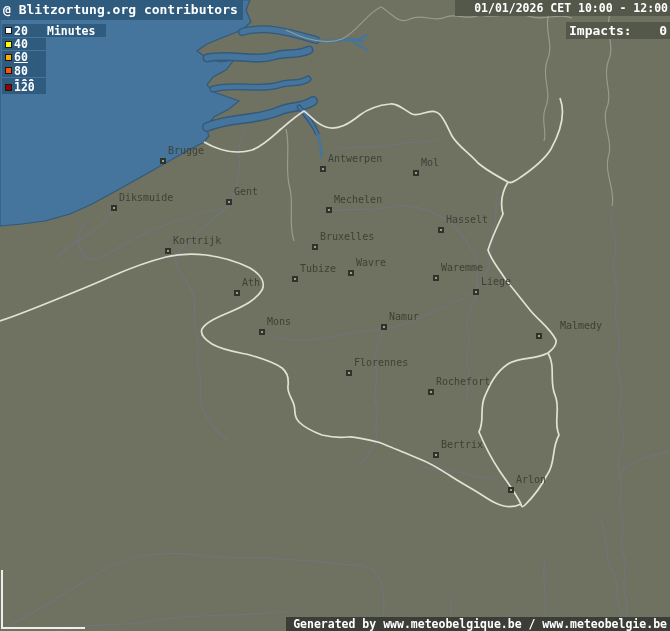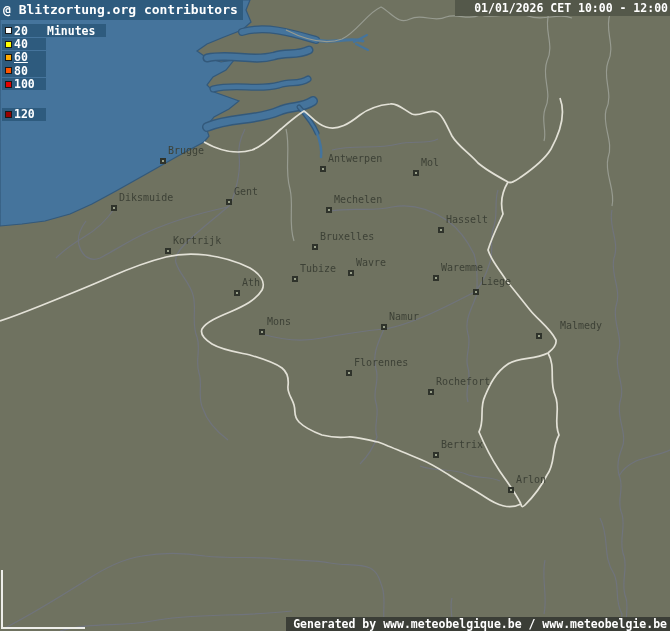--- a/index.html
+++ b/index.html
@@ -128,28 +128,32 @@
                C 25,312 12,317 0,321"></path>
     </g>
 
     <path d="M 2,570 L 2,628 L 85,628" fill="none" stroke="#eeeeea" stroke-width="2"></path>
   </svg>
 
   <div id="title-box" class="panel-blue">@ Blitzortung.org contributors</div>
 
   <div id="date-box" class="panel-olive">01/01/2026 CET 10:00 - 12:00</div>
 
+  <div id="impacts-box" class="panel-olive">
+    <span>Impacts:</span>
+    <span>0</span>
+  </div>
 
   <div id="legend">
       <div class="legend-row" style="top: 0.4px; width: 104px;"><span class="legend-swatch" style="background: rgb(255, 255, 255);"></span><span class="legend-num">20</span><span class="legend-unit">Minutes</span></div>
       <div class="legend-row" style="top: 13.75px; width: 44px;"><span class="legend-swatch" style="background: rgb(255, 255, 0);"></span><span class="legend-num">40</span></div>
       <div class="legend-row" style="top: 27.1px; width: 44px; text-decoration: underline;"><span class="legend-swatch" style="background: rgb(255, 170, 0);"></span><span class="legend-num">60</span></div>
       <div class="legend-row" style="top: 40.45px; width: 44px;"><span class="legend-swatch" style="background: rgb(255, 85, 0);"></span><span class="legend-num">80</span></div>
       <div class="legend-row" style="top: 53.8px; width: 44px;"><span class="legend-swatch" style="background: rgb(230, 0, 0);"></span><span class="legend-num">100</span></div>
-      <div class="legend-row" style="top: 84px; width: 44px;"><span class="legend-swatch" style="background: rgb(153, 0, 0);"></span><span class="legend-num">120</span></div>
+      <div class="legend-row" style="top: 57px; width: 44px;"><span class="legend-swatch" style="background: rgb(153, 0, 0);"></span><span class="legend-num">120</span></div>
     </div>
 
   <div id="cities">
       <div class="city-marker" style="left: 160px; top: 158px;">
         <i></i>
       </div>
       <div class="city-label" style="left: 168px; top: 145px;">Brugge</div>
       <div class="city-marker" style="left: 111px; top: 205px;">
         <i></i>
       </div>

